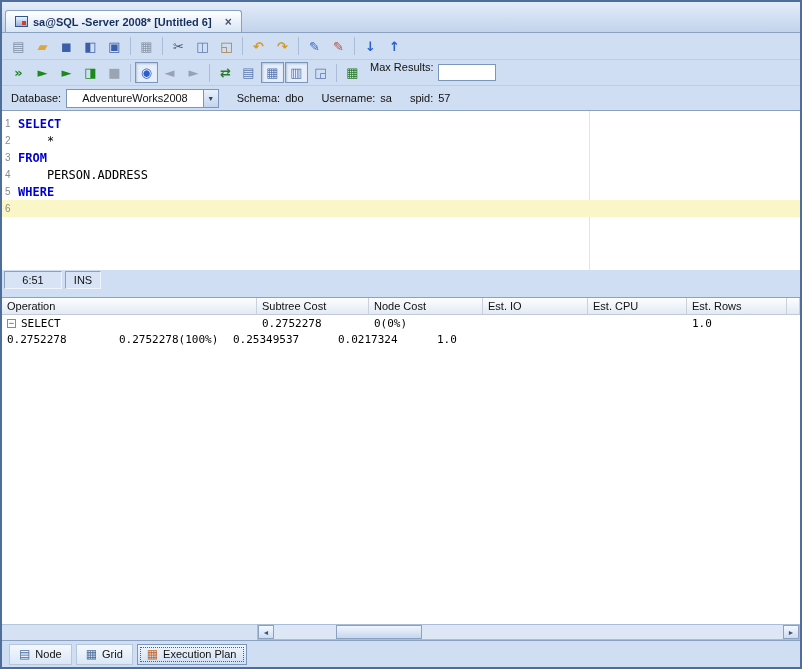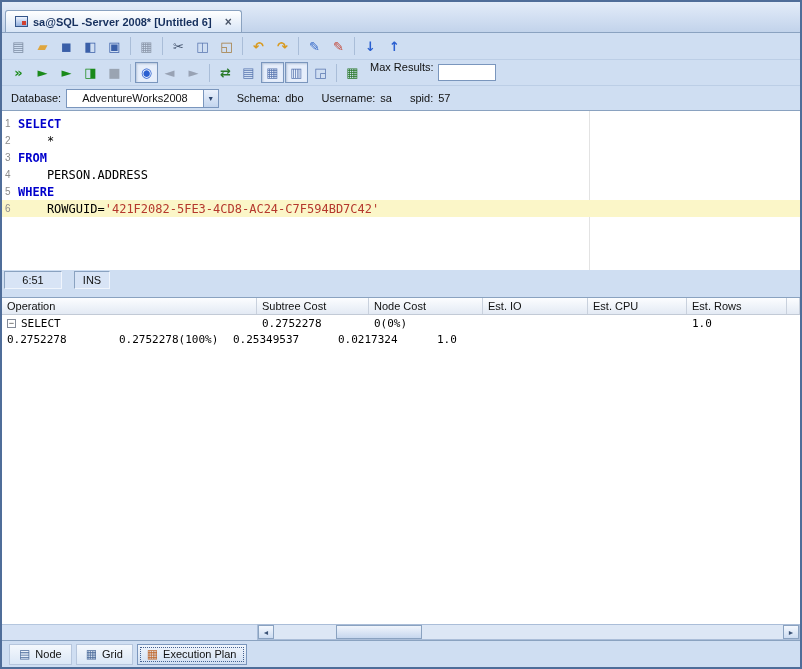--- a/index.html
+++ b/index.html
@@ -40,21 +40,21 @@
   .marginline{position:absolute;left:587px;top:0;bottom:0;width:1px;background:#e3e3e3}
   .ed-line{display:flex;height:17px;align-items:center;position:relative}
   .ed-line.current{background:#fbf6c8}
   .ln{width:16px;flex:0 0 auto;color:#8a8a8a;font-size:10px;padding-left:3px;font-family:"Liberation Sans",sans-serif}
   .code{white-space:pre}
   .kw{color:#0000cc;font-weight:bold}
   .pl{color:#000}
   .str{color:#b5382d}
 
   
-  .sbar{height:20px;display:flex;gap:12px;padding:1px 2px;background:#cfdef2;align-items:stretch;font-size:11px;flex:0 0 auto}
+  .sbar{height:20px;display:flex;gap:3px;padding:1px 2px;background:#cfdef2;align-items:stretch;font-size:11px;flex:0 0 auto}
   .sfield{border:1px solid;border-color:#8aa2c0 #f0f5fd #f0f5fd #8aa2c0;background:#d8e4f6;display:flex;align-items:center;padding:0 6px;color:#111;white-space:nowrap;overflow:hidden}
   .sfield.pos{width:58px;justify-content:center}
   .sfield.ins{width:36px;justify-content:center}
   .sfield.msg{flex:1}
 
   .splitter{height:7px;background:#cfdef2;flex:0 0 auto}
 
   
   .plan{height:343px;background:#fff;border-top:1px solid #8aa2c0;display:flex;flex-direction:column;font-size:11px;flex:0 0 auto}
   .phead{display:flex;height:17px;background:linear-gradient(#fcfdff,#e3eaf4);border-bottom:1px solid #c2cad6;color:#111;flex:0 0 auto}
@@ -269,21 +269,20 @@
     <div class="ed-line">
       <span class="ln">4</span>
       <span class="code"><span class="kw"></span><span class="pl">    PERSON.ADDRESS</span><span class="str"></span></span>
     </div>
     <div class="ed-line">
       <span class="ln">5</span>
       <span class="code"><span class="kw">WHERE</span><span class="pl"></span><span class="str"></span></span>
     </div>
     <div class="ed-line current">
       <span class="ln">6</span>
-      <span class="code"><span class="kw"></span><span class="pl">    ROWGUID=</span><span class="str">'421F2082-5FE3-4CD8-AC24-C7F594BD7C42'</span></span>
     </div>
   </div>
 
   <div class="sbar">
     <div class="sfield pos">6:51</div>
     <div class="sfield ins">INS</div>
   </div>
 
   <div class="splitter"></div>
 

